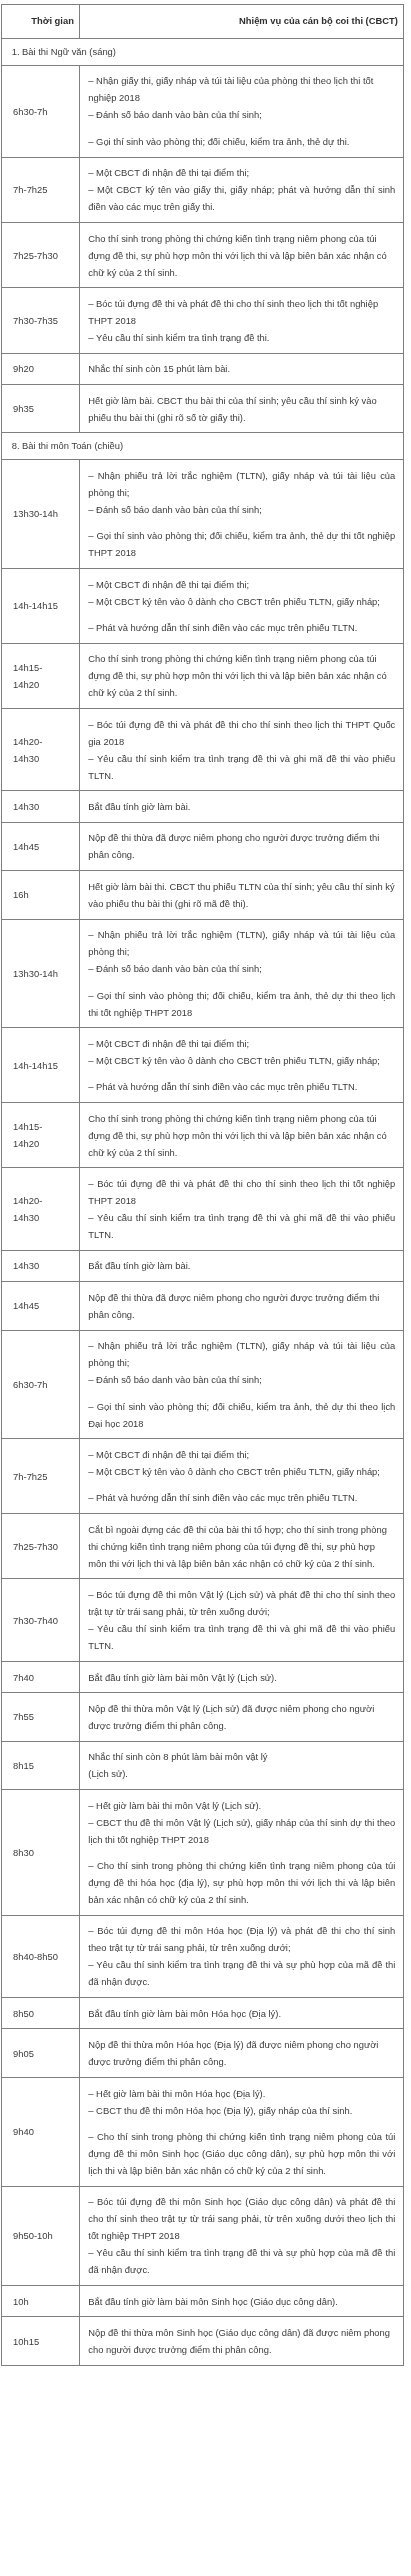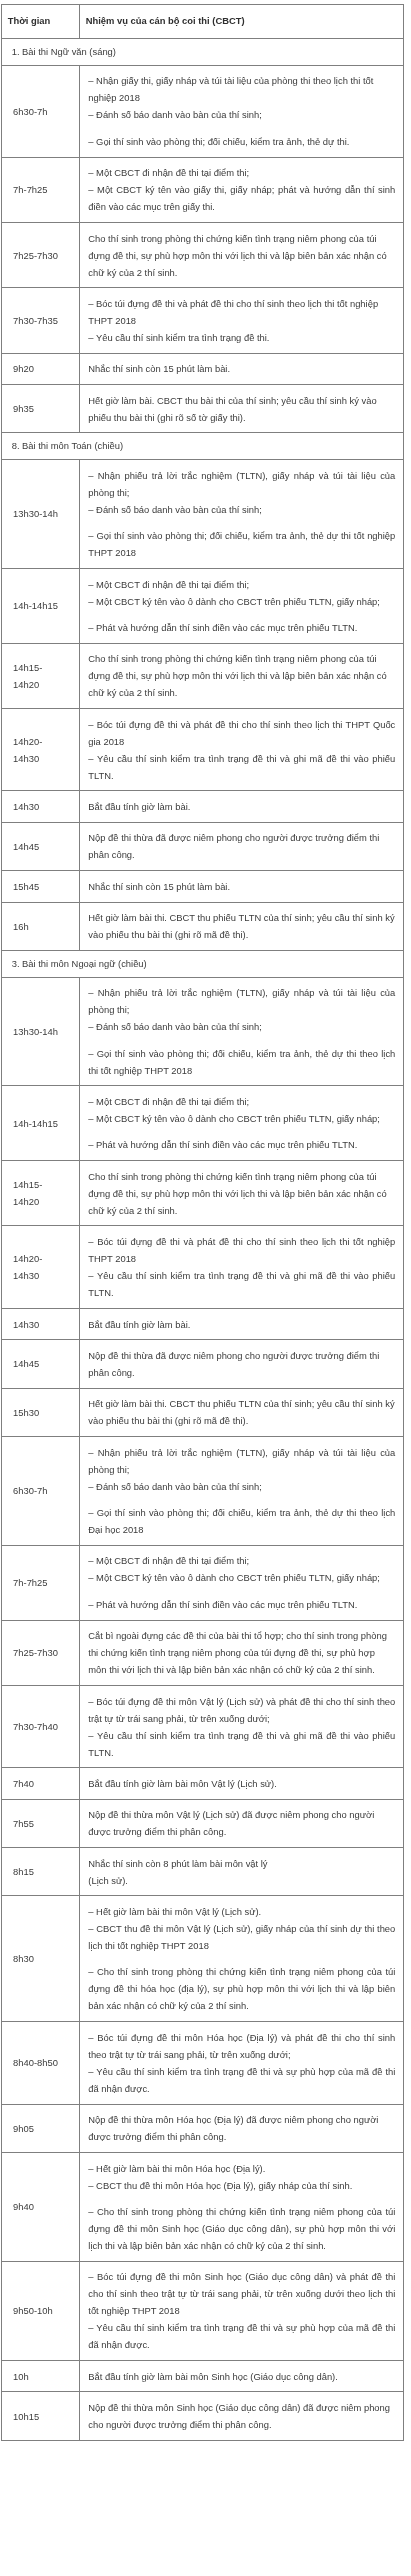--- a/index.html
+++ b/index.html
@@ -30,21 +30,21 @@
     border: 0.7px solid #7f7f7f;
     vertical-align: middle;
     line-height: 17px;
     box-sizing: border-box;
   }
   col.col-time  { width: 78px; }
   col.col-task  { width: 324px; }
   th.head-cell {
     font-weight: bold;
     color: #2e2e2e;
-    text-align: left;
+    text-align: right;
     padding: 6.7px 5.4px 9.4px 5.4px;
   }
   td.section-cell {
     padding: 4px 8px 4.7px 9.4px;
     color: #3b3b3b;
   }
   td.time-cell {
     padding: 6.7px 17px 6.7px 10.8px;
     vertical-align: middle;
     word-wrap: break-word;
@@ -161,33 +161,24 @@
             <div class="para">Bắt đầu tính giờ làm bài.</div>
           </td>
         </tr>
         <tr>
           <td class="time-cell">14h45</td>
           <td class="task-cell">
             <div class="para">Nộp đề thi thừa đã được niêm phong cho người được trưởng điểm thi phân công.</div>
           </td>
         </tr>
         <tr>
-          <td class="time-cell">15h45</td>
-          <td class="task-cell">
-            <div class="para">Nhắc thí sinh còn 15 phút làm bài.</div>
-          </td>
-        </tr>
-        <tr>
           <td class="time-cell">16h</td>
           <td class="task-cell">
             <div class="para">Hết giờ làm bài thi. CBCT thu phiếu TLTN của thí sinh; yêu cầu thí sinh ký vào phiếu thu bài thi (ghi rõ mã đề thi).</div>
           </td>
-        </tr>
-        <tr>
-          <td class="section-cell" colspan="2">3. Bài thi môn Ngoại ngữ (chiều)</td>
         </tr>
         <tr>
           <td class="time-cell">13h30-14h</td>
           <td class="task-cell justify">
             <div class="para">– Nhận phiếu trả lời trắc nghiệm (TLTN), giấy nháp và túi tài liệu của phòng thi;
 – Đánh số báo danh vào bàn của thí sinh;</div>
             <div class="para">– Gọi thí sinh vào phòng thi; đối chiếu, kiểm tra ảnh, thẻ dự thi theo lịch thi tốt nghiệp THPT 2018</div>
           </td>
         </tr>
         <tr>
@@ -217,26 +208,20 @@
             <div class="para">Bắt đầu tính giờ làm bài.</div>
           </td>
         </tr>
         <tr>
           <td class="time-cell">14h45</td>
           <td class="task-cell">
             <div class="para">Nộp đề thi thừa đã được niêm phong cho người được trưởng điểm thi phân công.</div>
           </td>
         </tr>
         <tr>
-          <td class="time-cell">15h30</td>
-          <td class="task-cell">
-            <div class="para">Hết giờ làm bài thi. CBCT thu phiếu TLTN của thí sinh; yêu cầu thí sinh ký vào phiếu thu bài thi (ghi rõ mã đề thi).</div>
-          </td>
-        </tr>
-        <tr>
           <td class="time-cell">6h30-7h</td>
           <td class="task-cell justify">
             <div class="para">– Nhận phiếu trả lời trắc nghiệm (TLTN), giấy nháp và túi tài liệu của phòng thi;
 – Đánh số báo danh vào bàn của thí sinh;</div>
             <div class="para">– Gọi thí sinh vào phòng thi; đối chiếu, kiểm tra ảnh, thẻ dự thi theo lịch Đại học 2018</div>
           </td>
         </tr>
         <tr>
           <td class="time-cell">7h-7h25</td>
           <td class="task-cell justify">
@@ -283,20 +268,26 @@
             <div class="para">– Hết giờ làm bài thi môn Vật lý (Lịch sử).
 – CBCT thu đề thi môn Vật lý (Lịch sử), giấy nháp của thí sinh dự thi theo lịch thi tốt nghiệp THPT 2018</div>
             <div class="para">– Cho thí sinh trong phòng thi chứng kiến tình trạng niêm phong của túi đựng đề thi hóa học (địa lý), sự phù hợp môn thi với lịch thi và lập biên bản xác nhận có chữ ký của 2 thí sinh.</div>
           </td>
         </tr>
         <tr>
           <td class="time-cell">8h40-8h50</td>
           <td class="task-cell justify">
             <div class="para">– Bóc túi đựng đề thi môn Hóa học (Địa lý) và phát đề thi cho thí sinh theo trật tự từ trái sang phải, từ trên xuống dưới;
 – Yêu cầu thí sinh kiểm tra tình trạng đề thi và sự phù hợp của mã đề thi đã nhận được.</div>
+          </td>
+        </tr>
+        <tr>
+          <td class="time-cell">8h50</td>
+          <td class="task-cell">
+            <div class="para">Bắt đầu tính giờ làm bài môn Hóa học (Địa lý).</div>
           </td>
         </tr>
         <tr>
           <td class="time-cell">9h05</td>
           <td class="task-cell">
             <div class="para">Nộp đề thi thừa môn Hóa học (Địa lý) đã được niêm phong cho người được trưởng điểm thi phân công.</div>
           </td>
         </tr>
         <tr>
           <td class="time-cell">9h40</td>

